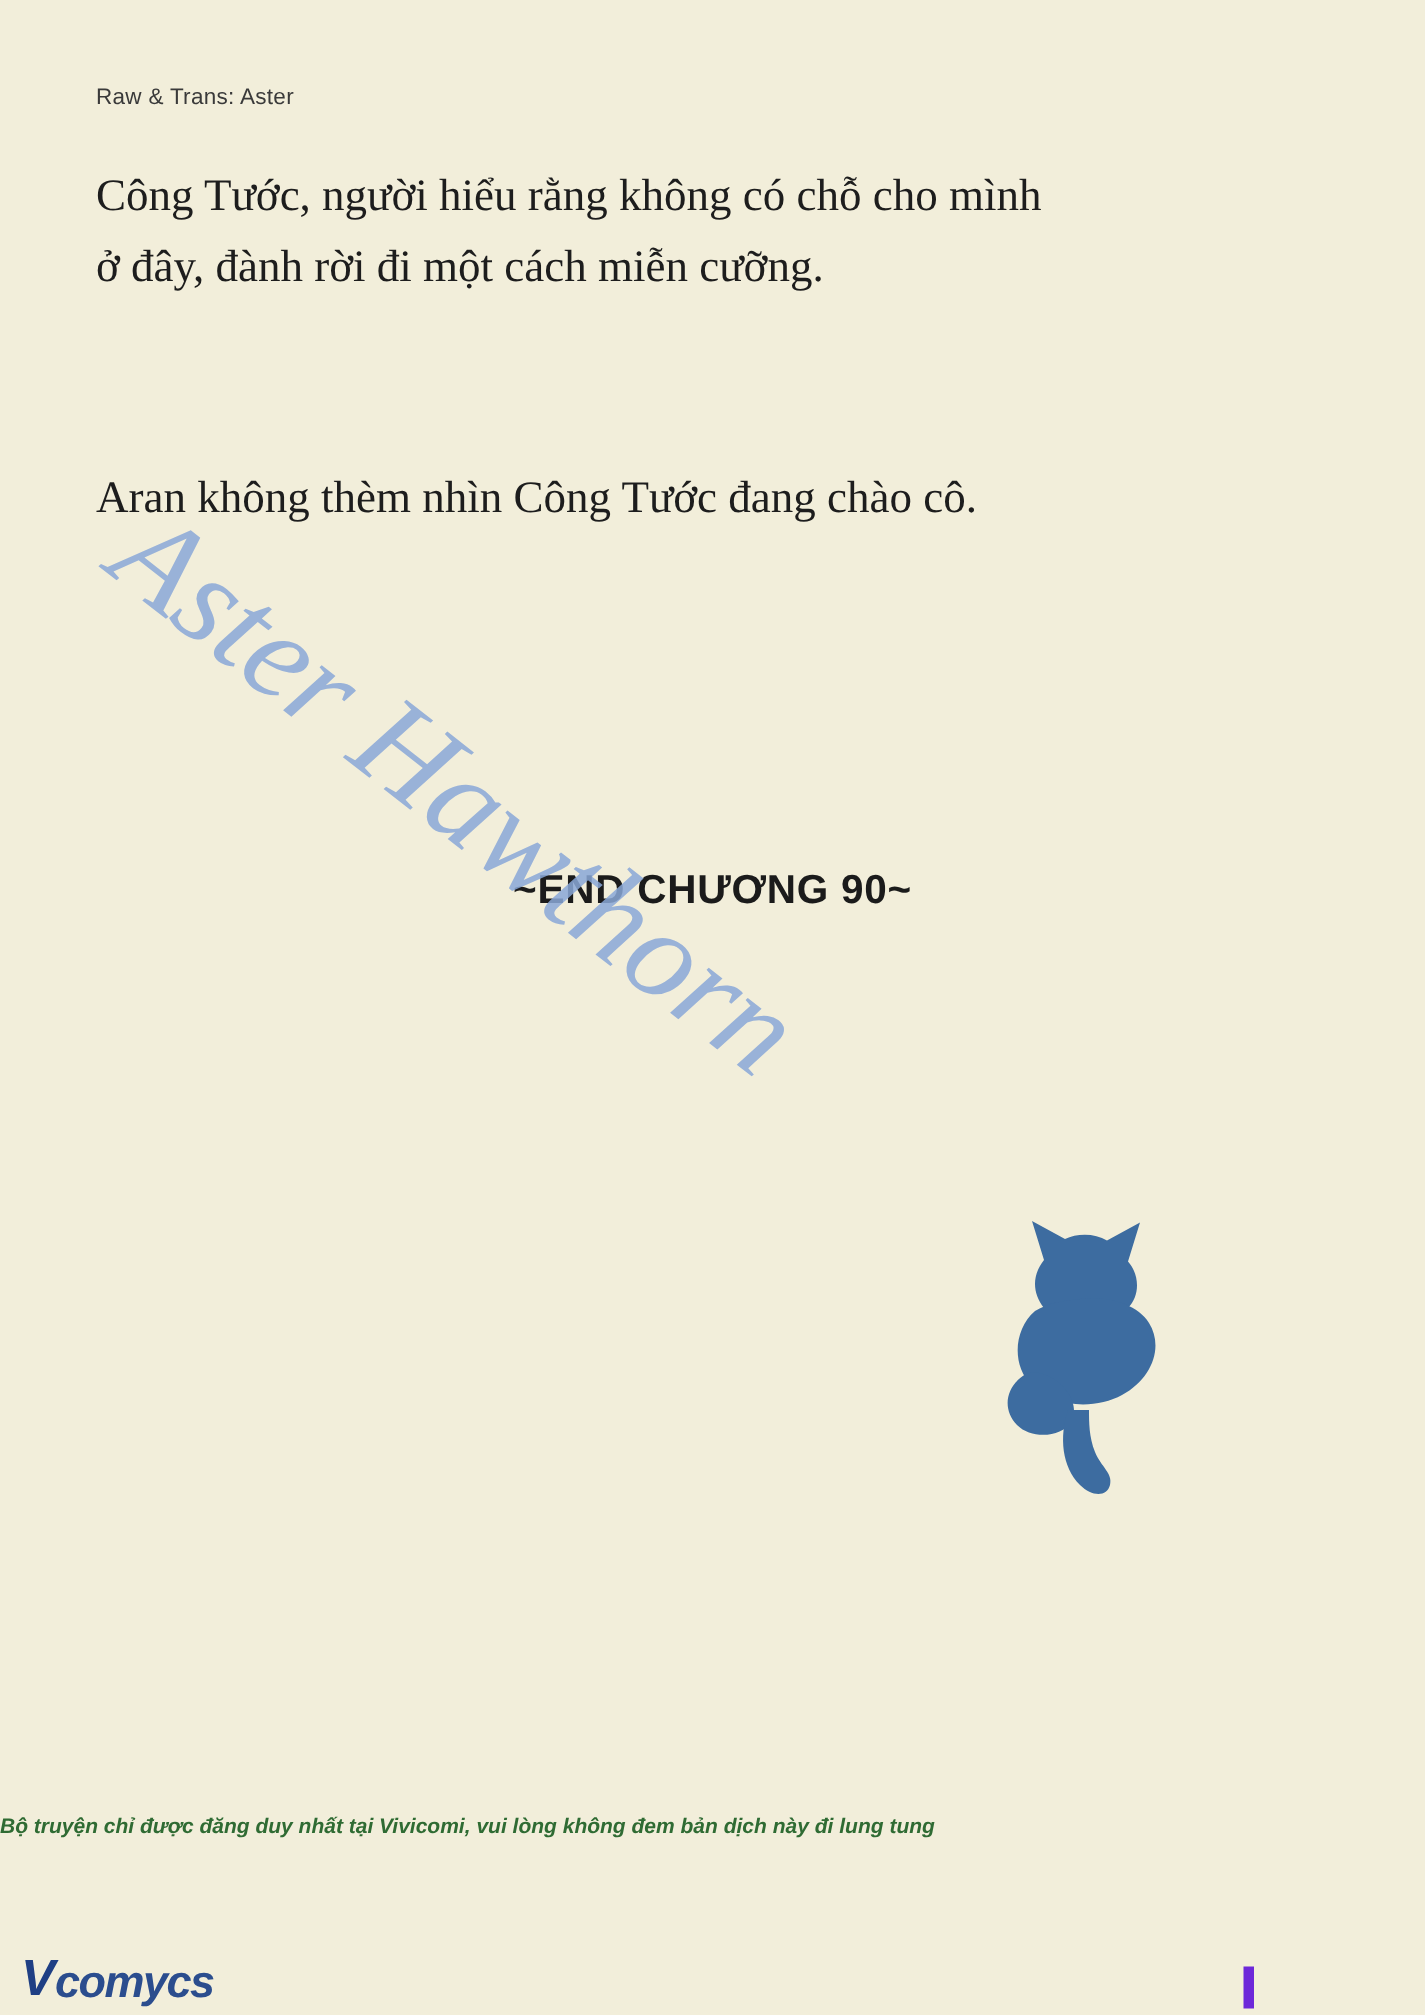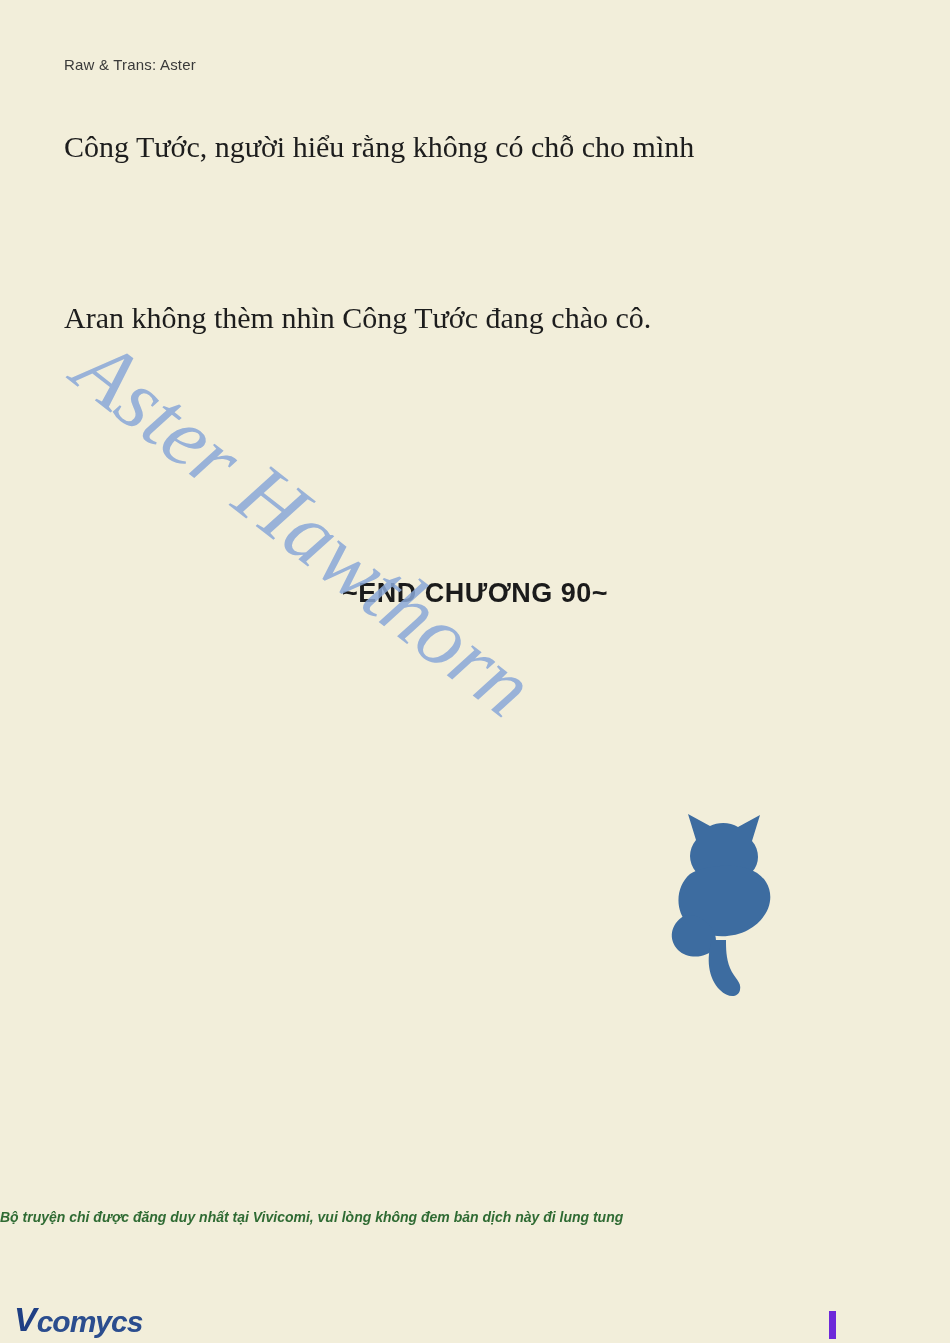--- a/index.html
+++ b/index.html
@@ -38,21 +38,21 @@
     position: absolute;
     left: 64px;
     top: 110px;
     width: 830px;
     font-family: "Liberation Serif", serif;
     font-size: 30px;
     color: #1d1d1d;
     line-height: 1.42;
   }
   .para {
-    margin: 16px 0 0 0;
+    margin: 0 0 0 0;
   }
   .para p {
     margin: 0 0 4px 0;
     white-space: nowrap;
   }
   .spacer {
     height: 108px;
   }
 
   .end-line {
@@ -152,20 +152,21 @@
 </head>
 <body>
 
 <div class="page">
 
   <div class="credit">Raw &amp; Trans: Aster</div>
 
   <div class="body-text">
     <div class="para">
       <p>Công Tước, người hiểu rằng không có chỗ cho mình</p>
+      <p>ở đây, đành rời đi một cách miễn cưỡng.</p>
     </div>
     <div class="spacer"></div>
     <div class="para">
       <p>Aran không thèm nhìn Công Tước đang chào cô.</p>
     </div>
   </div>
 
   <div class="end-line">~END CHƯƠNG 90~</div>
 
   <div class="watermark">Aster Hawthorn</div>

